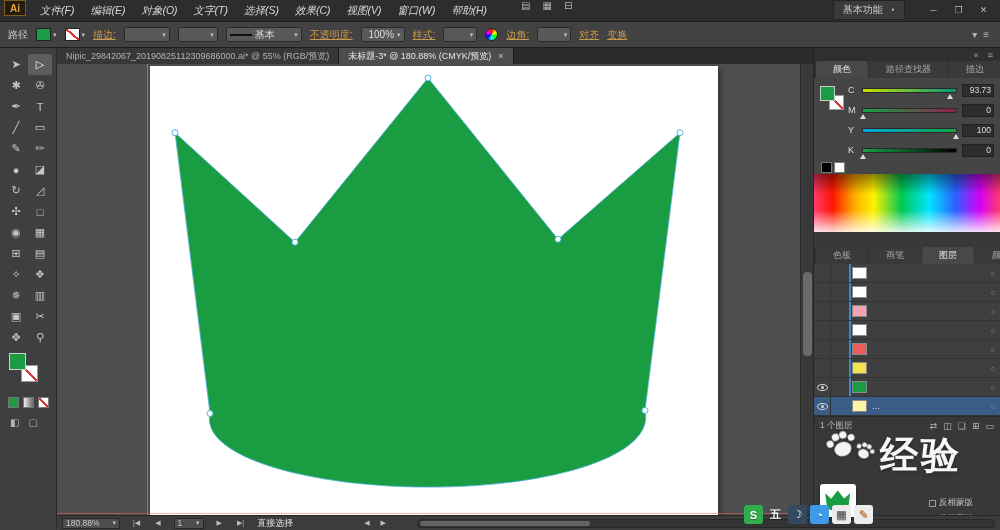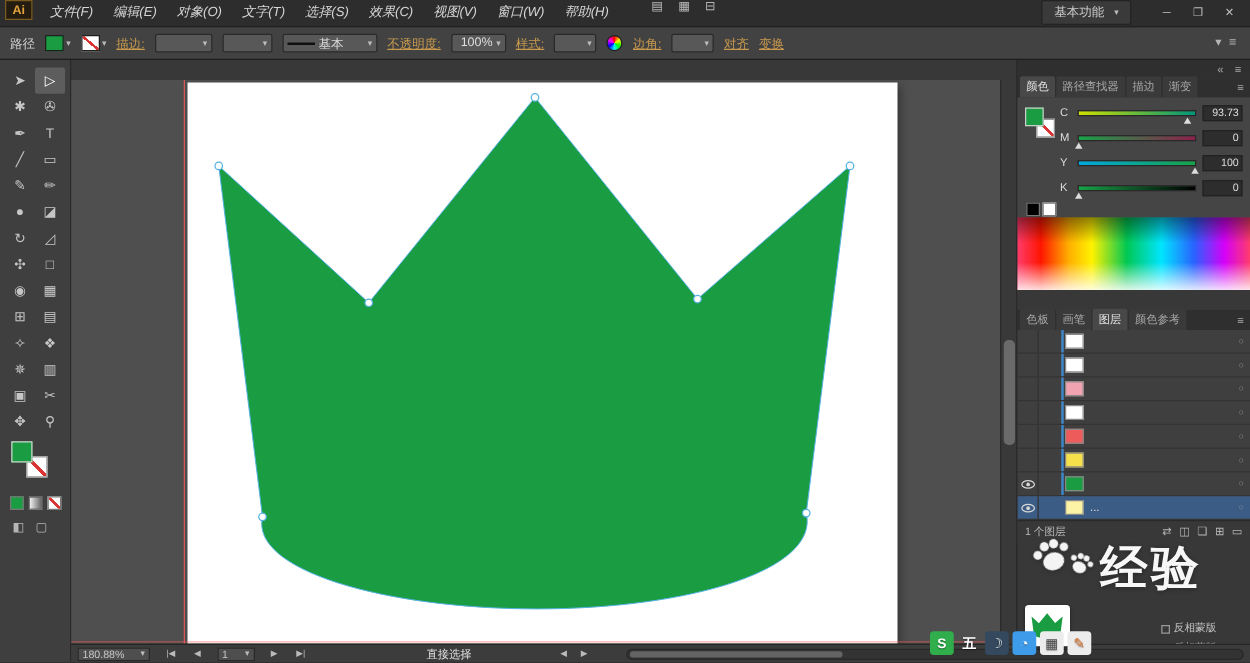--- a/index.html
+++ b/index.html
@@ -9,21 +9,21 @@
 
   
   .menubar { position:absolute; left:0; top:0; width:1000px; height:22px; background:#2d2d2d;
              border-bottom:1px solid #1e1e1e; display:flex; align-items:flex-start; }
   .ai-logo { width:22px; height:16px; margin:0 6px 0 4px; background:#241c10; border:1px solid #7a5c1e;
              color:#e2a33c; font-size:10px; font-weight:bold; display:flex; align-items:center; justify-content:center; }
   .menu-items { display:flex; }
   .menu-item { padding:0 8px; font-size:10.5px; line-height:21px; color:#d6d6d6; white-space:nowrap;font-style:italic; }
   .mb-icons { display:flex; gap:12px; margin-left:26px; font-size:10px; color:#b5b5b5; }
   .workspace-btn { margin-left:auto; display:flex; gap:8px; align-items:center; font-size:10px; color:#ccc;
-                   padding:2px 9px; border:1px solid #232323; background:#3a3a3a; border-radius:2px; }
+                   padding:2px 9px; border:1px solid #232323; background:#3a3a3a; border-radius:2px;font-family:Liberation Mono, monospace; }
   .win-btns { display:flex; margin-left:16px; margin-right:4px; }
   .win-btn { width:25px; text-align:center; font-size:9px; color:#bbb; line-height:20px; }
 
   
   .controlbar { position:absolute; left:0; top:22px; width:1000px; height:26px; background:#424242;
                 border-bottom:1px solid #1d1d1d; display:flex; align-items:center; gap:8px;
                 padding:0 8px; font-size:10px; }
   .cb-label { color:#cfcfcf; }
   .cb-link { color:#c99a4e; text-decoration:underline; white-space:nowrap; }
   .swatch-btn { display:inline-flex; align-items:center; gap:2px; }
@@ -73,21 +73,21 @@
   .guide-h { position:absolute; left:0; bottom:1px; width:756px; height:1px; background:rgba(255,90,90,.5); }
   .vscroll { position:absolute; right:0; top:0; width:13px; height:451px; background:#393939; border-left:1px solid #2a2a2a; }
   .vthumb { position:absolute; left:2px; top:208px; width:9px; height:84px; background:#6a6a6a; border-radius:4px; }
 
   
   .dock { position:absolute; left:813px; top:48px; width:187px; height:467px; background:#383838;
           border-left:1px solid #262626; }
   .dock-header { height:14px; display:flex; justify-content:flex-end; gap:9px; align-items:center;
                  padding:0 7px; font-size:9px; color:#a8a8a8; background:#2f2f2f; }
   .ptabs { height:16px; display:flex; align-items:flex-end; background:#2f2f2f; padding-left:2px; gap:1px; }
-  .ptab { font-size:9px; padding:2px 5px; background:#3a3a3a; color:#a8a8a8; border-radius:2px 2px 0 0; white-space:nowrap;font-family:Liberation Serif, serif; }
+  .ptab { font-size:9px; padding:2px 17px; background:#3a3a3a; color:#a8a8a8; border-radius:2px 2px 0 0; white-space:nowrap;font-family:Liberation Serif, serif; }
   .ptab.active { background:#484848; color:#e4e4e4; }
   .ptab-menu { margin-left:auto; margin-right:5px; font-size:9px; color:#a8a8a8; align-self:center; }
   .color-body { position:relative; height:82px; background:#454545; }
   .proxy-fill { position:absolute; left:6px; top:8px; width:15px; height:15px; border:1px solid #ccc; z-index:2; }
   .proxy-stroke { position:absolute; left:15px; top:17px; width:15px; height:15px; border:1px solid #999;
                   background:linear-gradient(to top right, transparent 44%, #d93535 44%, #d93535 56%, transparent 56%), #fff; }
   .sliders { position:absolute; left:34px; top:2px; right:6px; }
   .slider-row { display:flex; align-items:center; height:20px; gap:5px; }
   .sl-ch { width:9px; font-size:9px; color:#ddd; }
   .sl-track { position:relative; flex:1; height:5px; border:1px solid #292929; }
@@ -122,21 +122,21 @@
 
   
   .statusbar { position:absolute; left:57px; top:515px; width:943px; height:15px; background:#3c3c3c;
                border-top:1px solid #262626; display:flex; align-items:center; gap:11px; padding:0 5px;
                font-size:9px; color:#c8c8c8; }
   .zoom-box { width:58px; height:11px; background:#4e4e4e; border:1px solid #282828; display:flex;
               align-items:center; justify-content:space-between; padding:0 3px; font-size:8.5px; }
   .nav-btn { font-size:7px; color:#bbb; padding:0 2px; white-space:nowrap; }
   .nav-field { width:30px; height:11px; background:#4e4e4e; border:1px solid #282828; display:flex;
                align-items:center; justify-content:space-between; padding:0 3px; font-size:8.5px; }
-  .status-text { margin-left:84px; font-size:9px; color:#e0e0e0; white-space:nowrap; }
+  .status-text { font-size:9px; color:#e0e0e0; white-space:nowrap; }
   .scroll-arrow { font-size:7px; color:#bbb; }
   .hscroll { flex:1; height:9px; background:#333; border:1px solid #282828; border-radius:5px; position:relative; margin-left:20px; }
   .hthumb { position:absolute; left:2px; top:1px; width:170px; height:5px; background:#646464; border-radius:3px; }
 
   
   .watermark { position:absolute; left:824px; top:412px; display:flex; align-items:center;
                z-index:50; pointer-events:none; }
   .paw { fill:#fff; opacity:.95; filter:drop-shadow(0 1px 2px rgba(0,0,0,.3)); }
   .paw-big { width:34px; height:34px; transform:rotate(-18deg); }
   .paw-small { width:22px; height:22px; transform:rotate(22deg); margin-top:14px; margin-left:-4px; }
@@ -263,20 +263,29 @@
       <span class="mode-sq" id="mode-color" style="background: rgb(26, 156, 66);"></span>
       <span class="mode-sq mode-grad"></span>
       <span class="mode-sq mode-none"></span>
     </div>
     <div class="mode-row2">
       <span>◧</span>
       <span>▢</span>
     </div>
   </div>
 
+  <div class="tabbar" id="tabbar">
+      <div class="tab">
+        <span class="tab-label">Nipic_29842067_20190825112309686000.ai* @ 55% (RGB/预览)</span>
+      </div>
+      <div class="tab active">
+        <span class="tab-label">未标题-3* @ 180.88% (CMYK/预览)</span>
+        <span class="tab-close">×</span>
+      </div>
+    </div>
 
   <div class="canvas">
     <div class="artboard">
       <svg id="crown-svg" viewBox="0 0 568 451" preserveAspectRatio="none">
         <path id="crown-path" d="M25,67 L145,177 L278,12 L408,174 L530,67 L495,346 C506,392 400,423 280,423 C158,423 50,392 60,349 Z" fill="#1a9c42" stroke="#55b2e2" stroke-width="0.8"></path>
         <g id="crown-anchors">
             <circle cx="25" cy="67" r="3" fill="#ffffff" stroke="#55b2e2" stroke-width="1"></circle>
             <circle cx="278" cy="12" r="3" fill="#ffffff" stroke="#55b2e2" stroke-width="1"></circle>
             <circle cx="530" cy="67" r="3" fill="#ffffff" stroke="#55b2e2" stroke-width="1"></circle>
             <circle cx="145" cy="177" r="3" fill="#ffffff" stroke="#55b2e2" stroke-width="1"></circle>

